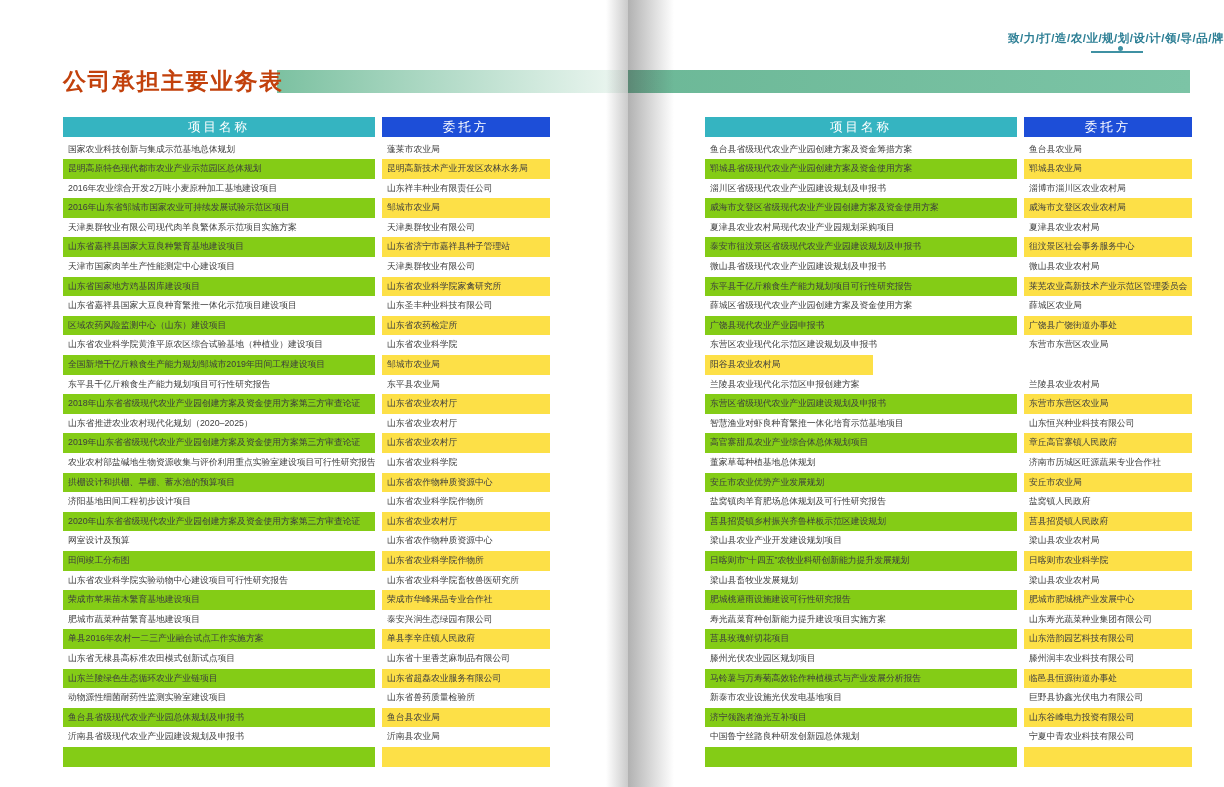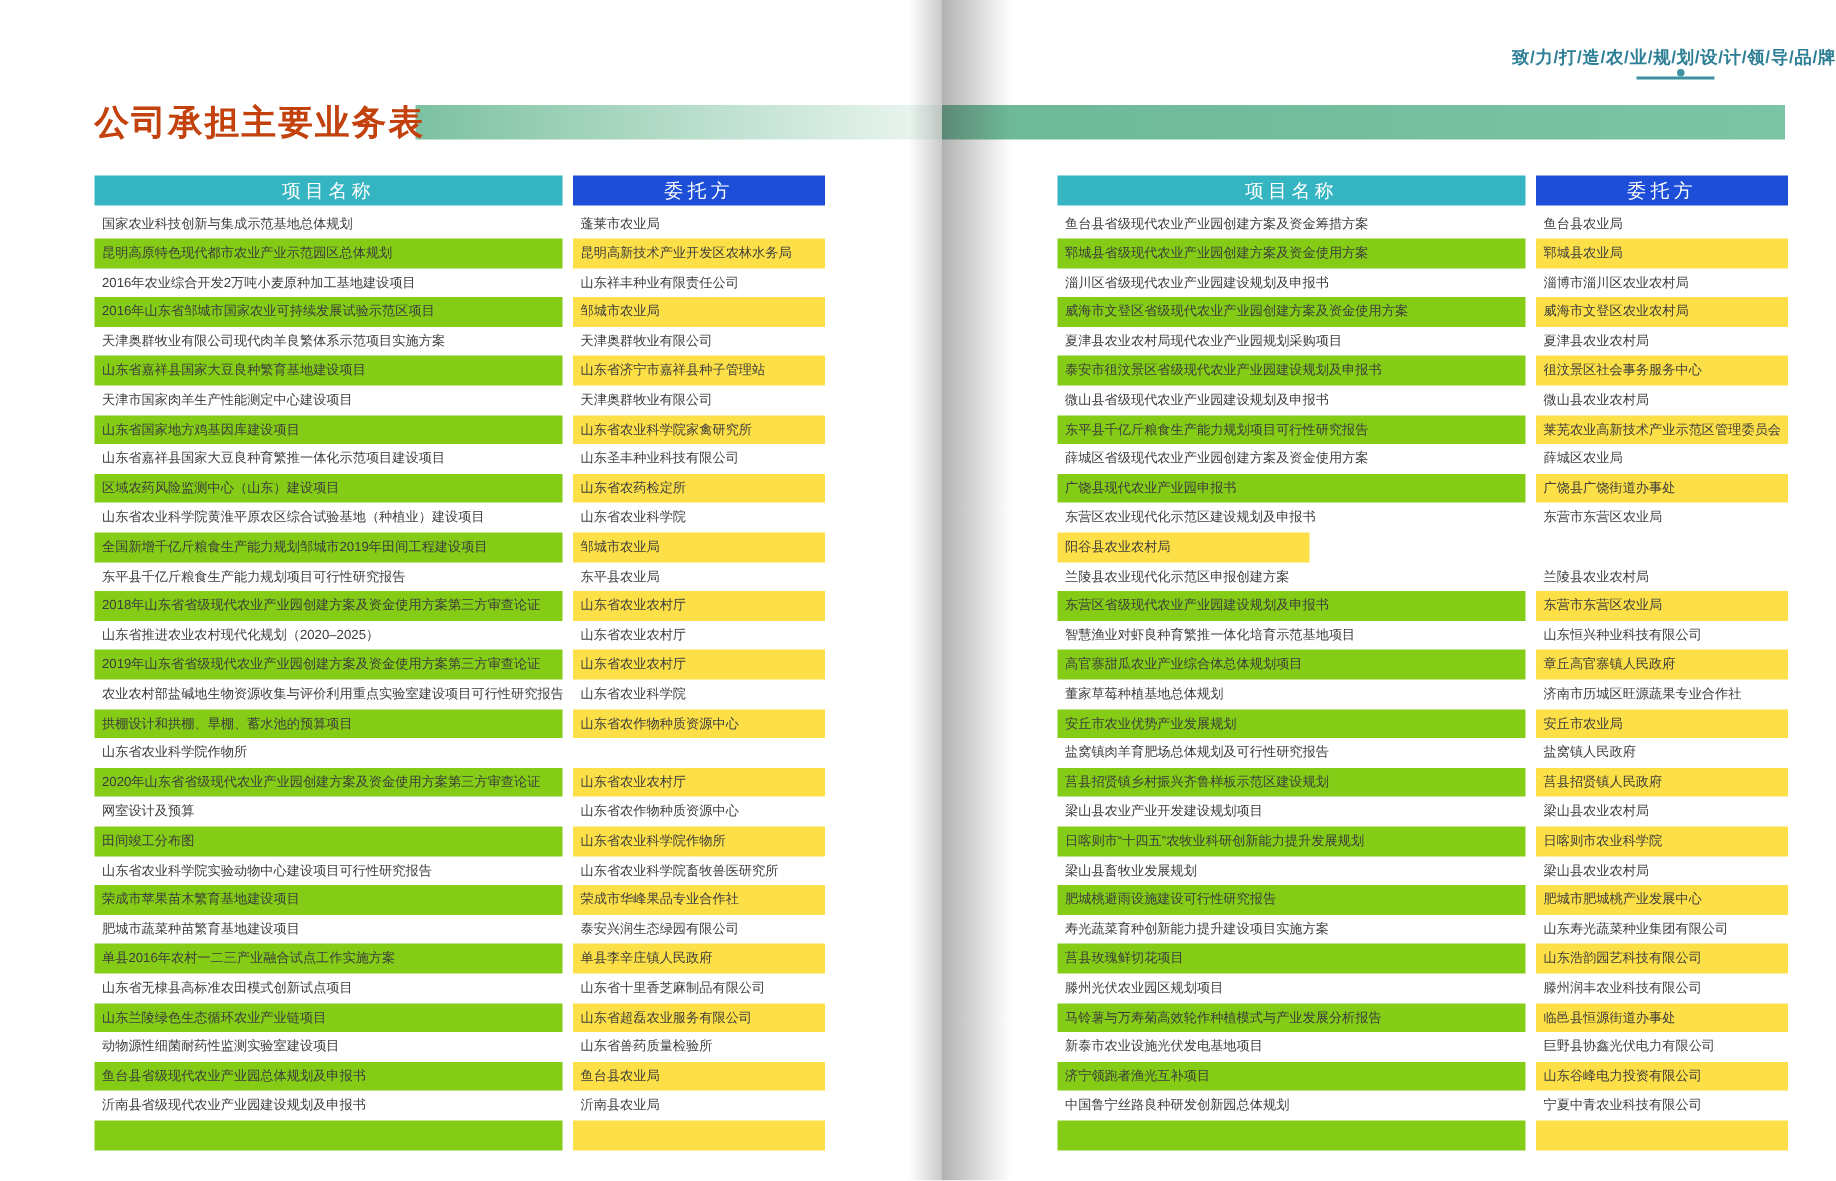--- a/index.html
+++ b/index.html
@@ -132,20 +132,21 @@
       </div>
       <div class="trow">
         <div class="cell cell-project">农业农村部盐碱地生物资源收集与评价利用重点实验室建设项目可行性研究报告</div>
         <div class="cell cell-client">山东省农业科学院</div>
       </div>
       <div class="trow alt">
         <div class="cell cell-project">拱棚设计和拱棚、旱棚、蓄水池的预算项目</div>
         <div class="cell cell-client">山东省农作物种质资源中心</div>
       </div>
       <div class="trow">
+        <div class="cell cell-project">济阳基地田间工程初步设计项目</div>
         <div class="cell cell-client">山东省农业科学院作物所</div>
       </div>
       <div class="trow alt">
         <div class="cell cell-project">2020年山东省省级现代农业产业园创建方案及资金使用方案第三方审查论证</div>
         <div class="cell cell-client">山东省农业农村厅</div>
       </div>
       <div class="trow">
         <div class="cell cell-project">网室设计及预算</div>
         <div class="cell cell-client">山东省农作物种质资源中心</div>
       </div>

